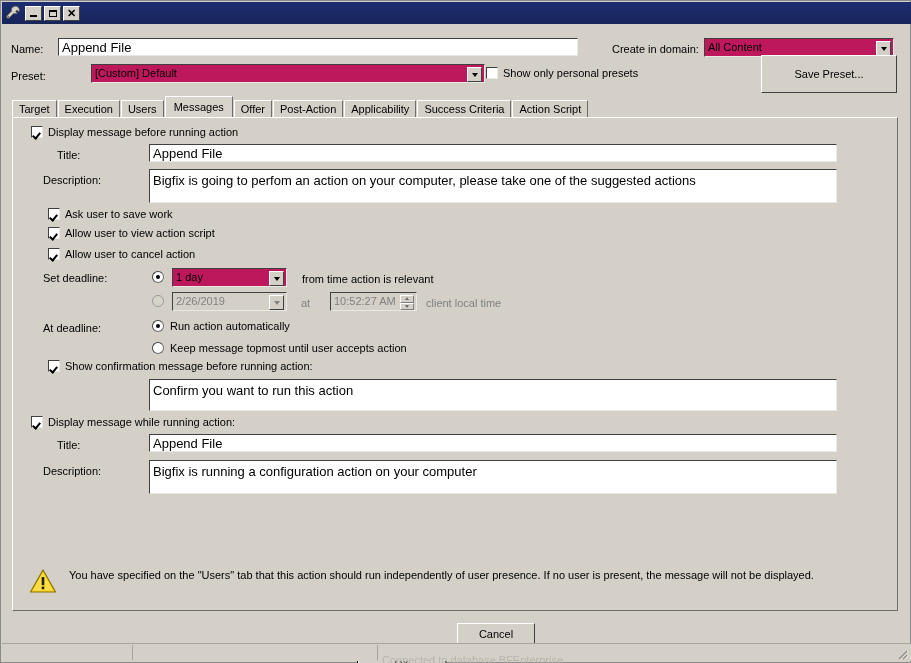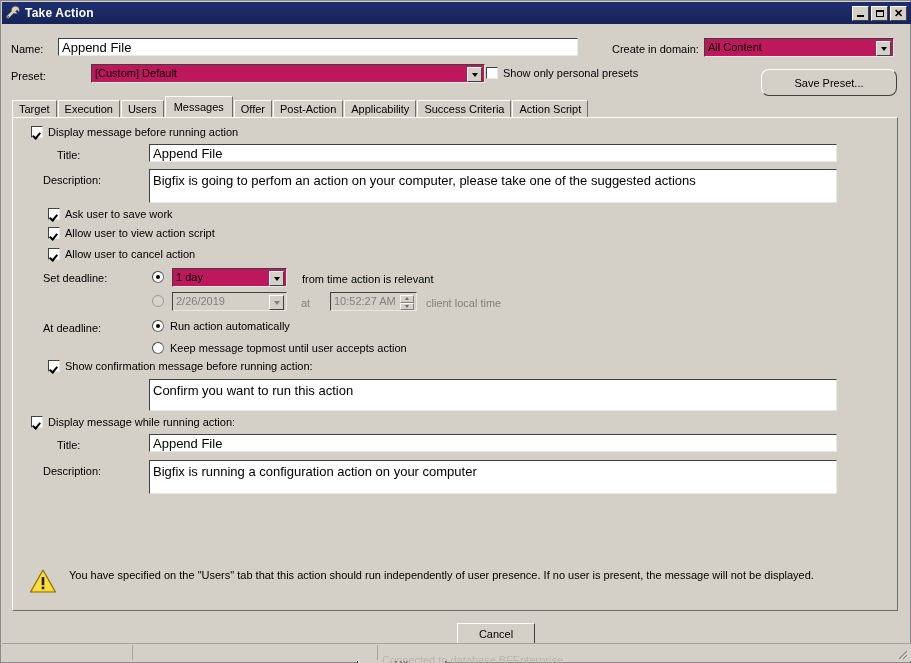--- a/index.html
+++ b/index.html
@@ -310,21 +310,20 @@
 
 <div id="window">
 
   <div id="titlebar">
     <span class="title-icon">
       <svg width="16" height="16" viewBox="0 0 16 16">
         <path d="M10.5 1.2 C12.6 1.2 14.3 2.9 14.3 5 C14.3 5.6 14.1 6.2 13.9 6.7 L12.1 4.9 L10.6 6.4 L12.4 8.2 C11.9 8.4 11.1 8.6 10.5 8.6 C9.9 8.6 9.3 8.5 8.8 8.2 L4.2 12.8 C3.6 13.4 2.7 13.4 2.1 12.8 C1.5 12.2 1.5 11.3 2.1 10.7 L6.7 6.1 C6.5 5.7 6.4 5.3 6.4 5 C6.4 2.9 8.4 1.2 10.5 1.2 Z" fill="#d8d2c4" stroke="#6b6355" stroke-width="0.7"></path>
         <circle cx="3.2" cy="11.8" r="0.8" fill="#4a4438"></circle>
       </svg>
     </span>
-    <span class="title-text">Take Action</span>
     <span class="win-btns">
       <span class="win-btn">
         <span class="g">
             <span class="glyph-min"></span>
           </span>
       </span>
       <span class="win-btn">
         <span class="g">
             <span class="glyph-max"></span>
           </span>
@@ -352,21 +351,21 @@
     <div class="combo-arrow">
         <span class="tri-down"></span>
       </div>
   </div>
 
   <div class="chkrow" style="position:absolute;left:485px;top:66px;">
     <span class="cb"></span>
     <span class="lbl">Show only personal presets</span>
   </div>
 
-  <div class="btn" style="position:absolute;left:760px;top:68px;width:136px;height:27px;border-radius:8px;">Save Preset...</div>
+  <div class="btn" style="position:absolute;left:760px;top:54px;width:136px;height:38px;">Save Preset...</div>
 
   <div id="tabstrip">
     <div class="tab">
         <span>Target</span>
       </div>
     <div class="tab">
         <span>Execution</span>
       </div>
     <div class="tab">
         <span>Users</span>

